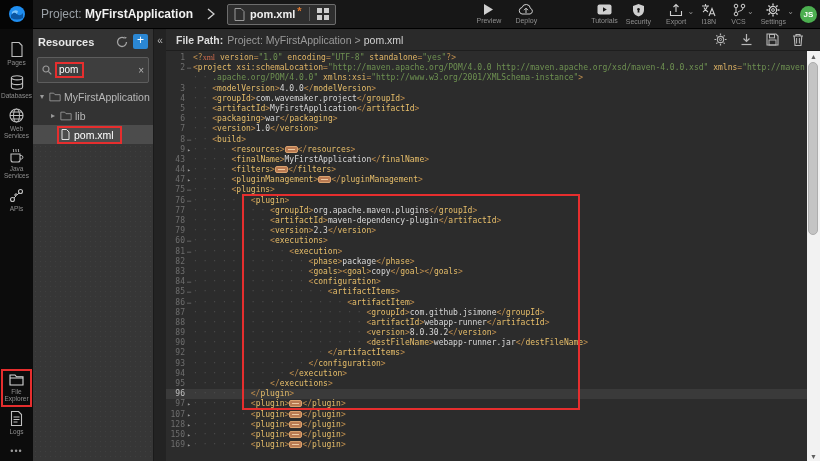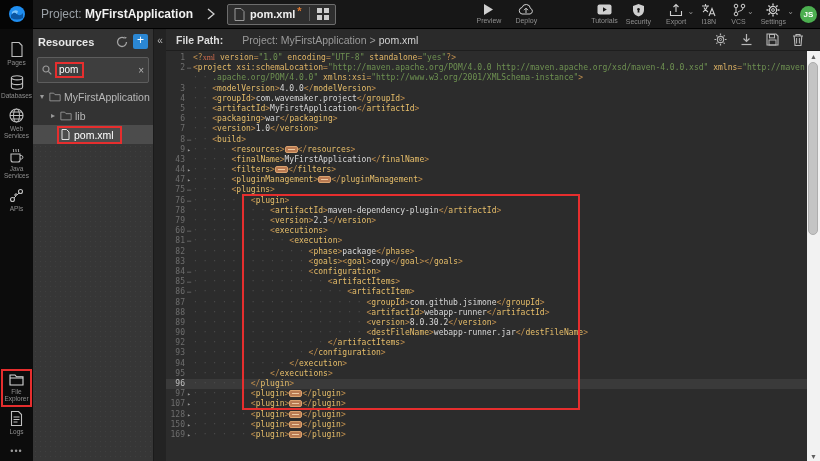--- a/index.html
+++ b/index.html
@@ -68,21 +68,21 @@
 
   
   .strip { position:absolute; top:29px; left:153px; width:13px; bottom:0; background:#232323;
     border-left:1px solid #1b1b1b; }
   .strip .coll { color:#b5b5b5; font-size:10px; text-align:center; margin-top:6px; cursor:pointer; }
 
   
   .editor { position:absolute; top:29px; left:166px; right:0; bottom:0; background:#2c2c2c; }
   .edheader { height:22px; background:#2a2a2a; border-bottom:1px solid #1e1e1e;
     display:flex; align-items:center; padding:0 10px; font-size:10.5px; }
-  .edheader .fp-label { color:#dcdcdc; font-weight:bold; margin-right:19px; }
+  .edheader .fp-label { color:#dcdcdc; font-weight:bold; margin-right:4px; }
   .edheader .fp-prefix { color:#9a9a9a; }
   .edheader .fp-sep { color:#9a9a9a; margin:0 3px; }
   .edheader .fp-file { color:#d2d2d2; }
   .ed-icons { margin-left:auto; display:flex; gap:13px; margin-right:6px; }
   .edbody { position:absolute; top:22px; left:0; right:0; bottom:0; overflow:hidden; }
 
   .code-lines { position:absolute; left:0; top:0; right:13px; bottom:0; padding-top:2px;
     font-family:"DejaVu Sans Mono", monospace; font-size:8px; }
   .crow { display:flex; height:10.2px; line-height:10.2px; }
   .crow.current { background:#3a3a3a; }
@@ -433,20 +433,25 @@
             <span class="gut">75</span>
             <span class="foldm">–</span>
             <pre class="codetext"><span class="ind">· · · · </span><span class="pun">&lt;</span><span class="tag">plugins</span><span class="pun">&gt;</span></pre>
           </div>
           <div class="crow">
             <span class="gut">76</span>
             <span class="foldm">–</span>
             <pre class="codetext"><span class="ind">· · · · · · </span><span class="pun">&lt;</span><span class="tag">plugin</span><span class="pun">&gt;</span></pre>
           </div>
           <div class="crow">
+            <span class="gut">77</span>
+            <span class="foldm"></span>
+            <pre class="codetext"><span class="ind">· · · · · · · · </span><span class="pun">&lt;</span><span class="tag">groupId</span><span class="pun">&gt;</span><span class="txt">org.apache.maven.plugins</span><span class="pun">&lt;/</span><span class="tag">groupId</span><span class="pun">&gt;</span></pre>
+          </div>
+          <div class="crow">
             <span class="gut">78</span>
             <span class="foldm"></span>
             <pre class="codetext"><span class="ind">· · · · · · · · </span><span class="pun">&lt;</span><span class="tag">artifactId</span><span class="pun">&gt;</span><span class="txt">maven-dependency-plugin</span><span class="pun">&lt;/</span><span class="tag">artifactId</span><span class="pun">&gt;</span></pre>
           </div>
           <div class="crow">
             <span class="gut">79</span>
             <span class="foldm"></span>
             <pre class="codetext"><span class="ind">· · · · · · · · </span><span class="pun">&lt;</span><span class="tag">version</span><span class="pun">&gt;</span><span class="txt">2.3</span><span class="pun">&lt;/</span><span class="tag">version</span><span class="pun">&gt;</span></pre>
           </div>
           <div class="crow">

